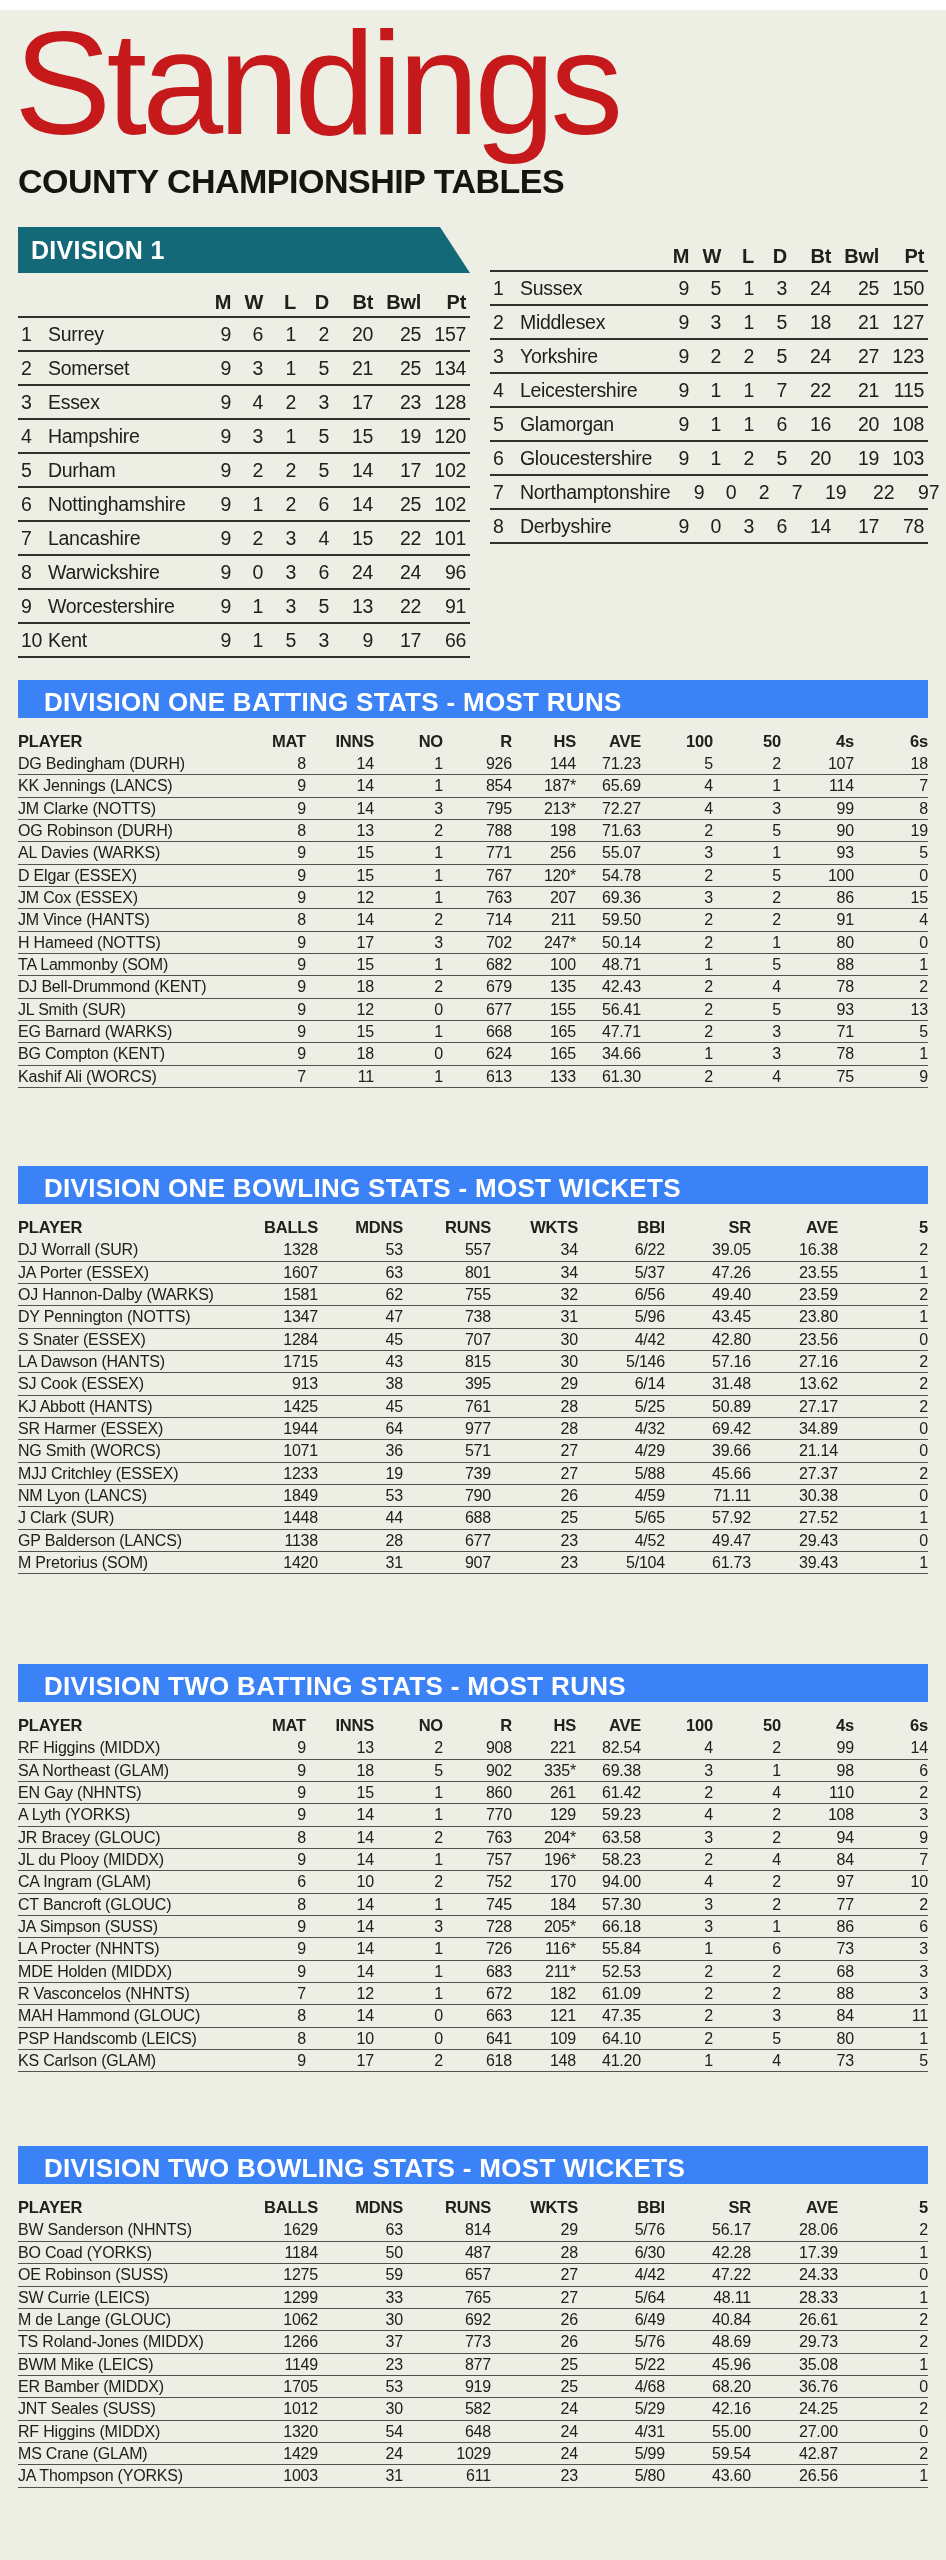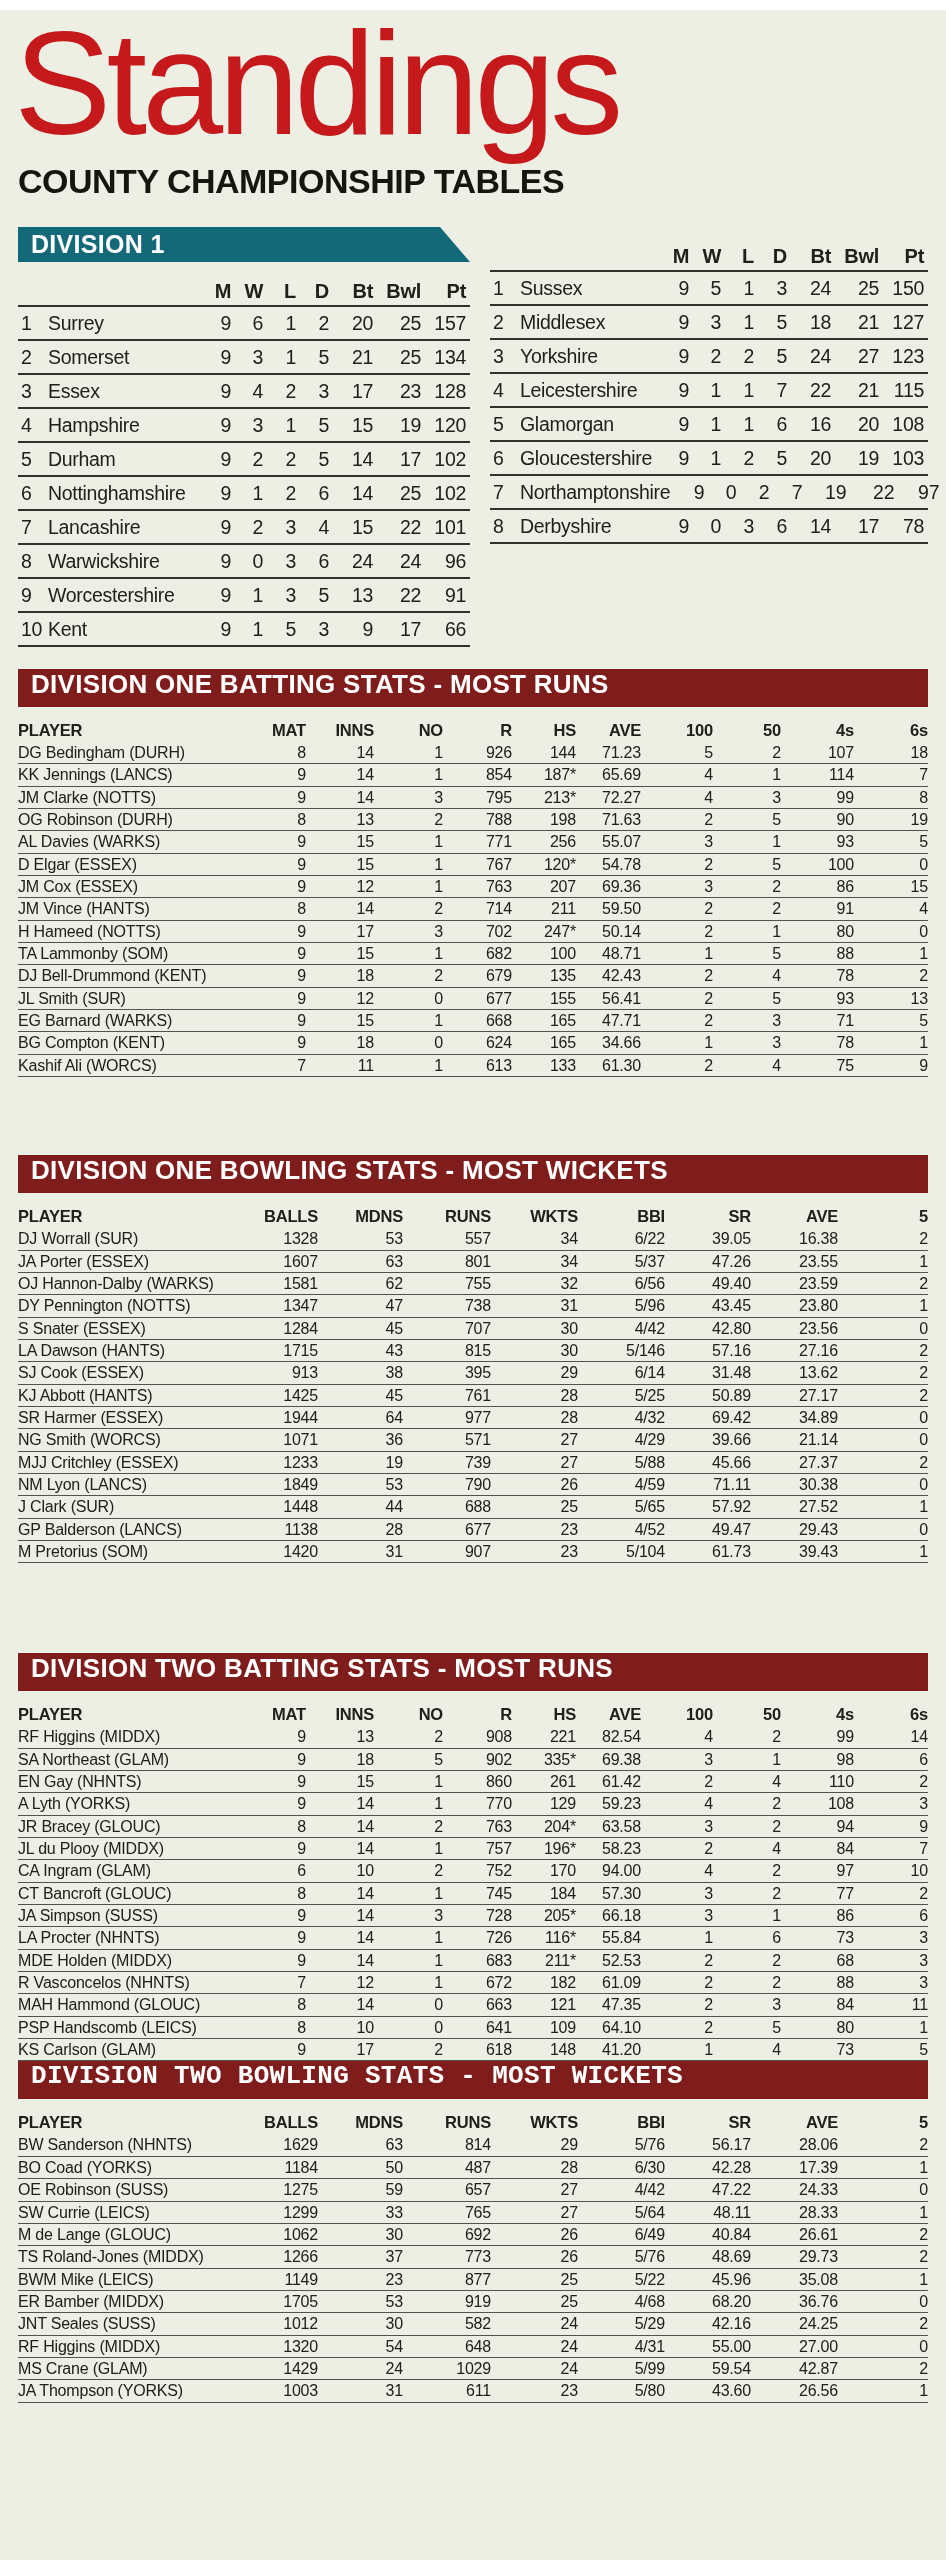--- a/index.html
+++ b/index.html
@@ -31,21 +31,21 @@
   }
 
   
   .standings-grid{
     display:grid;
     grid-template-columns:452px 438px;
     gap:20px;
     margin-top:26px;
   }
   .div-banner{
-    height:35px;
+    height:46px;
     background:#136977;
     clip-path:polygon(0 0, calc(100% - 30px) 0, 100% 100%, 0 100%);
     display:flex;align-items:center;
     padding-left:13px;
   }
   .div-banner span{
     color:#fff;font-weight:bold;font-size:25px;letter-spacing:0.3px;
   }
   .stable{margin-top:13px;}
   .srow{
@@ -60,29 +60,29 @@
   .srow .pos{text-align:left;padding-left:3px;}
   .srow .team{text-align:left;}
   .srow .num{text-align:right;}
 
   
   .avg-heading{
     font-size:31px;font-weight:bold;color:#161510;letter-spacing:-0.5px;
     margin:42px 0 0 0;
   }
   .avg-banner{
-    height:38px;background:#7f1d1d;
-    display:flex;align-items:flex-start;
-    padding-left:13px;
+    height:38px;background:#3b82f6;
+    display:flex;align-items:flex-end;
+    padding-left:26px;
   }
   .avg-banner span{color:#fff;font-weight:bold;font-size:26px;letter-spacing:0.3px;}
   .sec1 .avg-banner{margin-top:22px;}
   .sec2 .avg-banner{margin-top:78px;}
   .sec3 .avg-banner{margin-top:90px;}
-  .sec4 .avg-banner{font-family:Liberation Mono, monospace;}
+  .sec4 .avg-banner{margin-top:74px;}
   .atable{margin-top:9px;}
   .arow{
     display:grid;
     height:21.35px;line-height:21.35px;
     font-size:16px;letter-spacing:-0.2px;
     border-bottom:1px solid #53524b;
   }
   .arow.head{height:26px;line-height:28px;font-weight:bold;font-size:16.5px;border-bottom:none;}
   .batting .arow{grid-template-columns:222px 66px 68px 69px 69px 64px 65px 72px 68px 73px 74px;}
   .bowling .arow{grid-template-columns:220px 80px 85px 88px 87px 87px 86px 87px 90px;}

